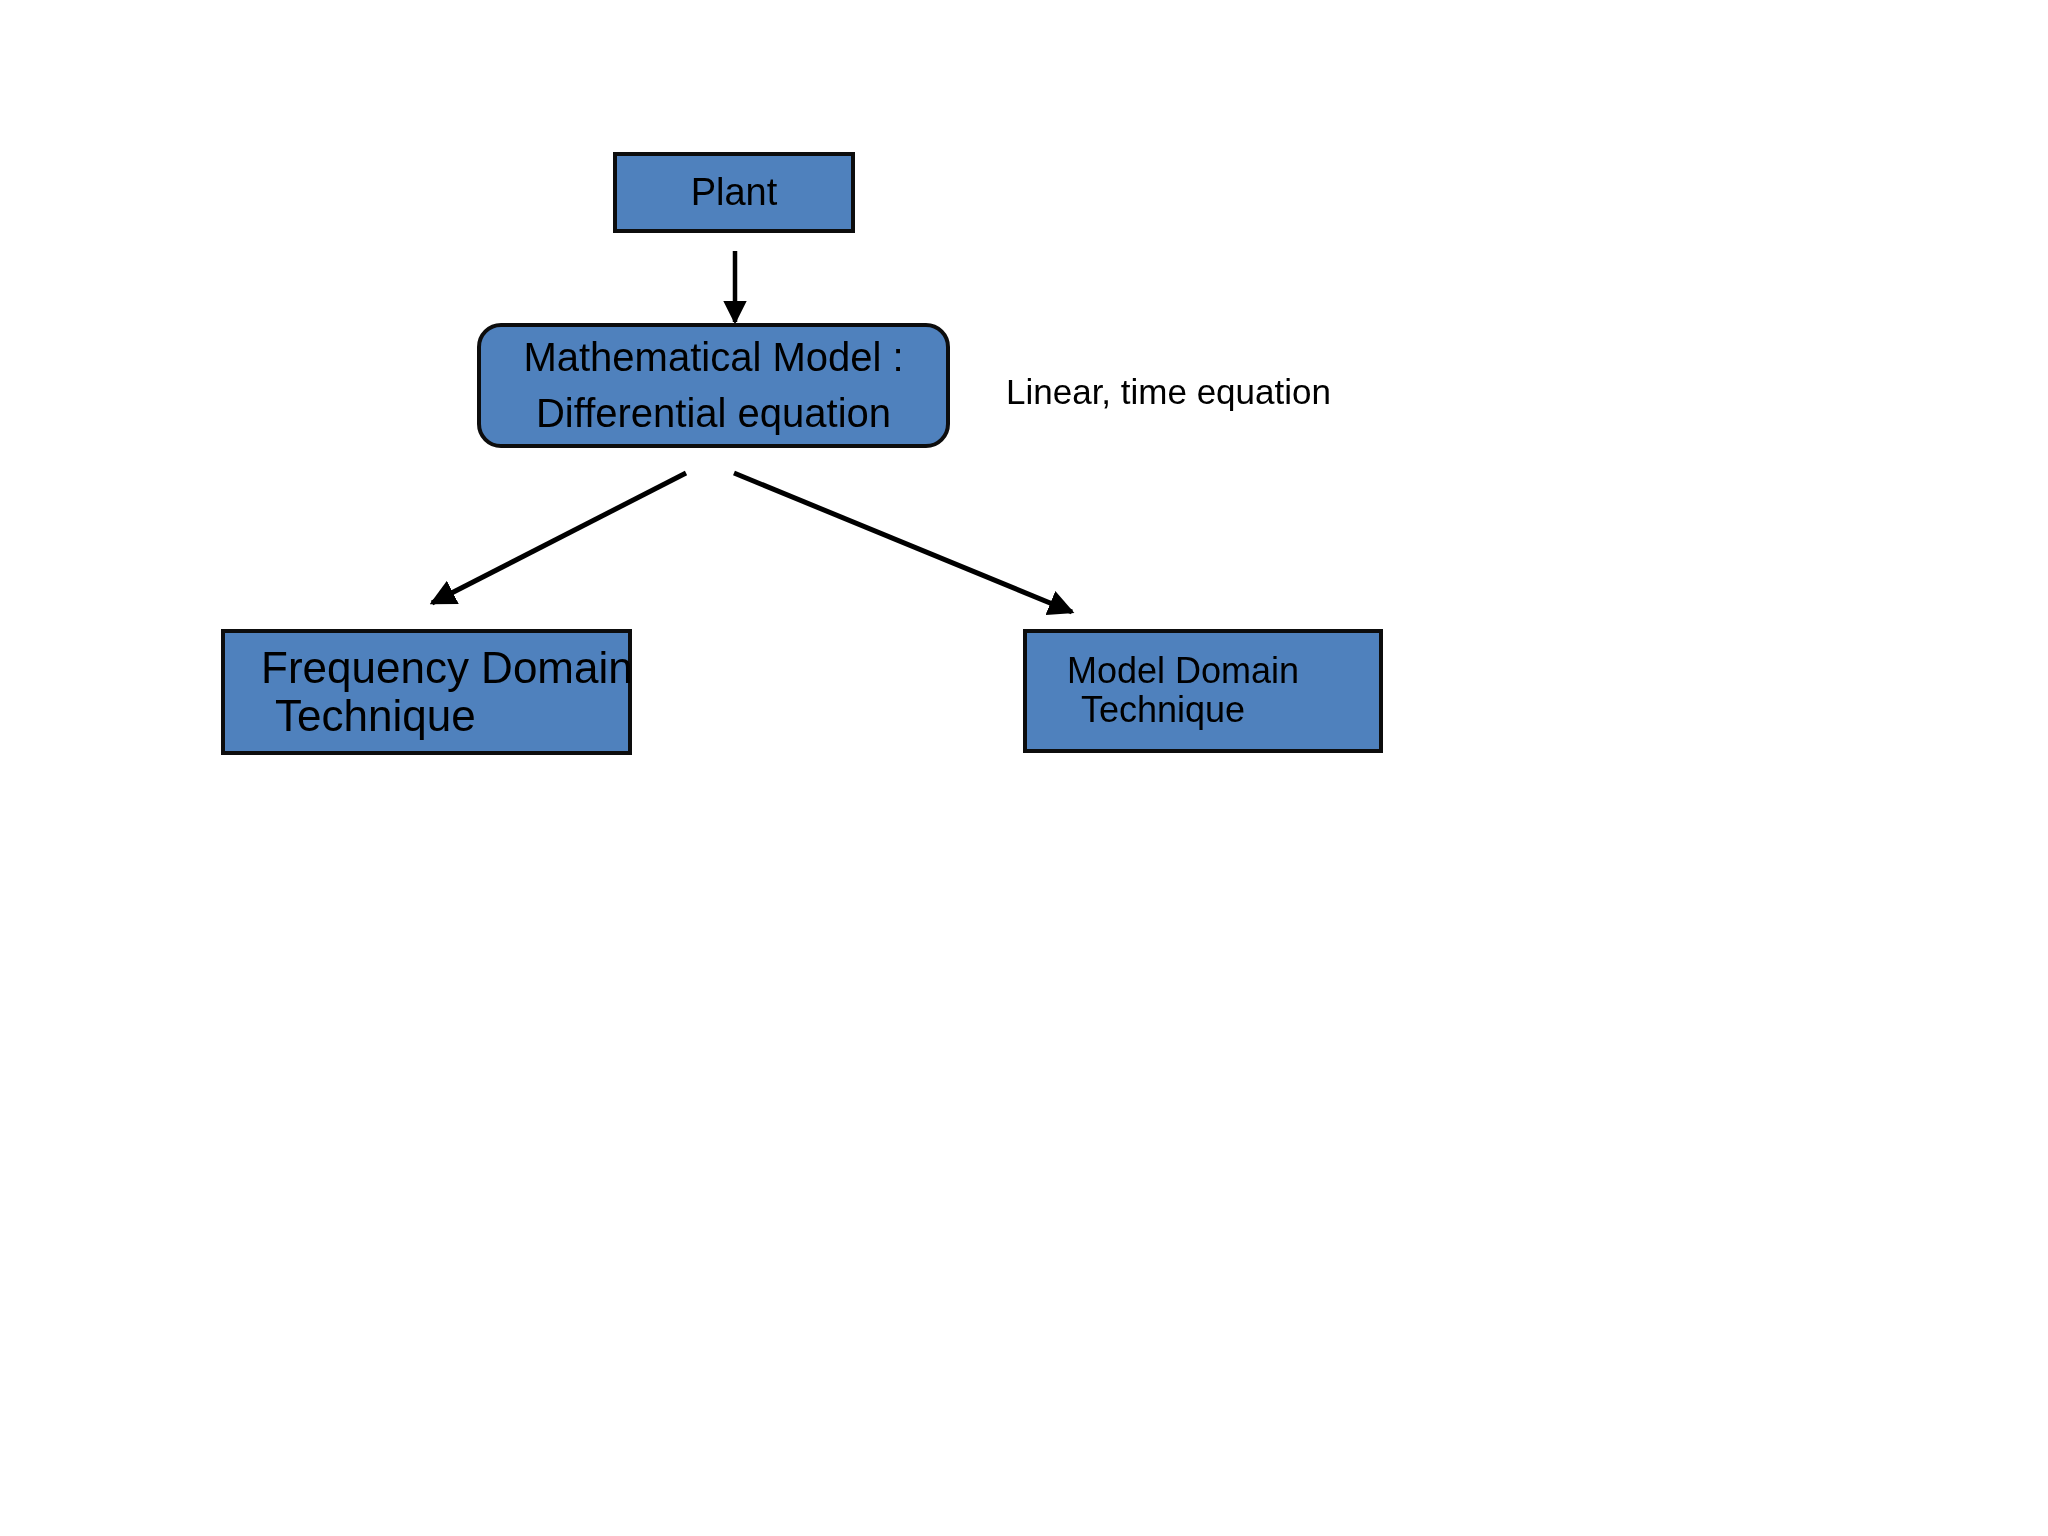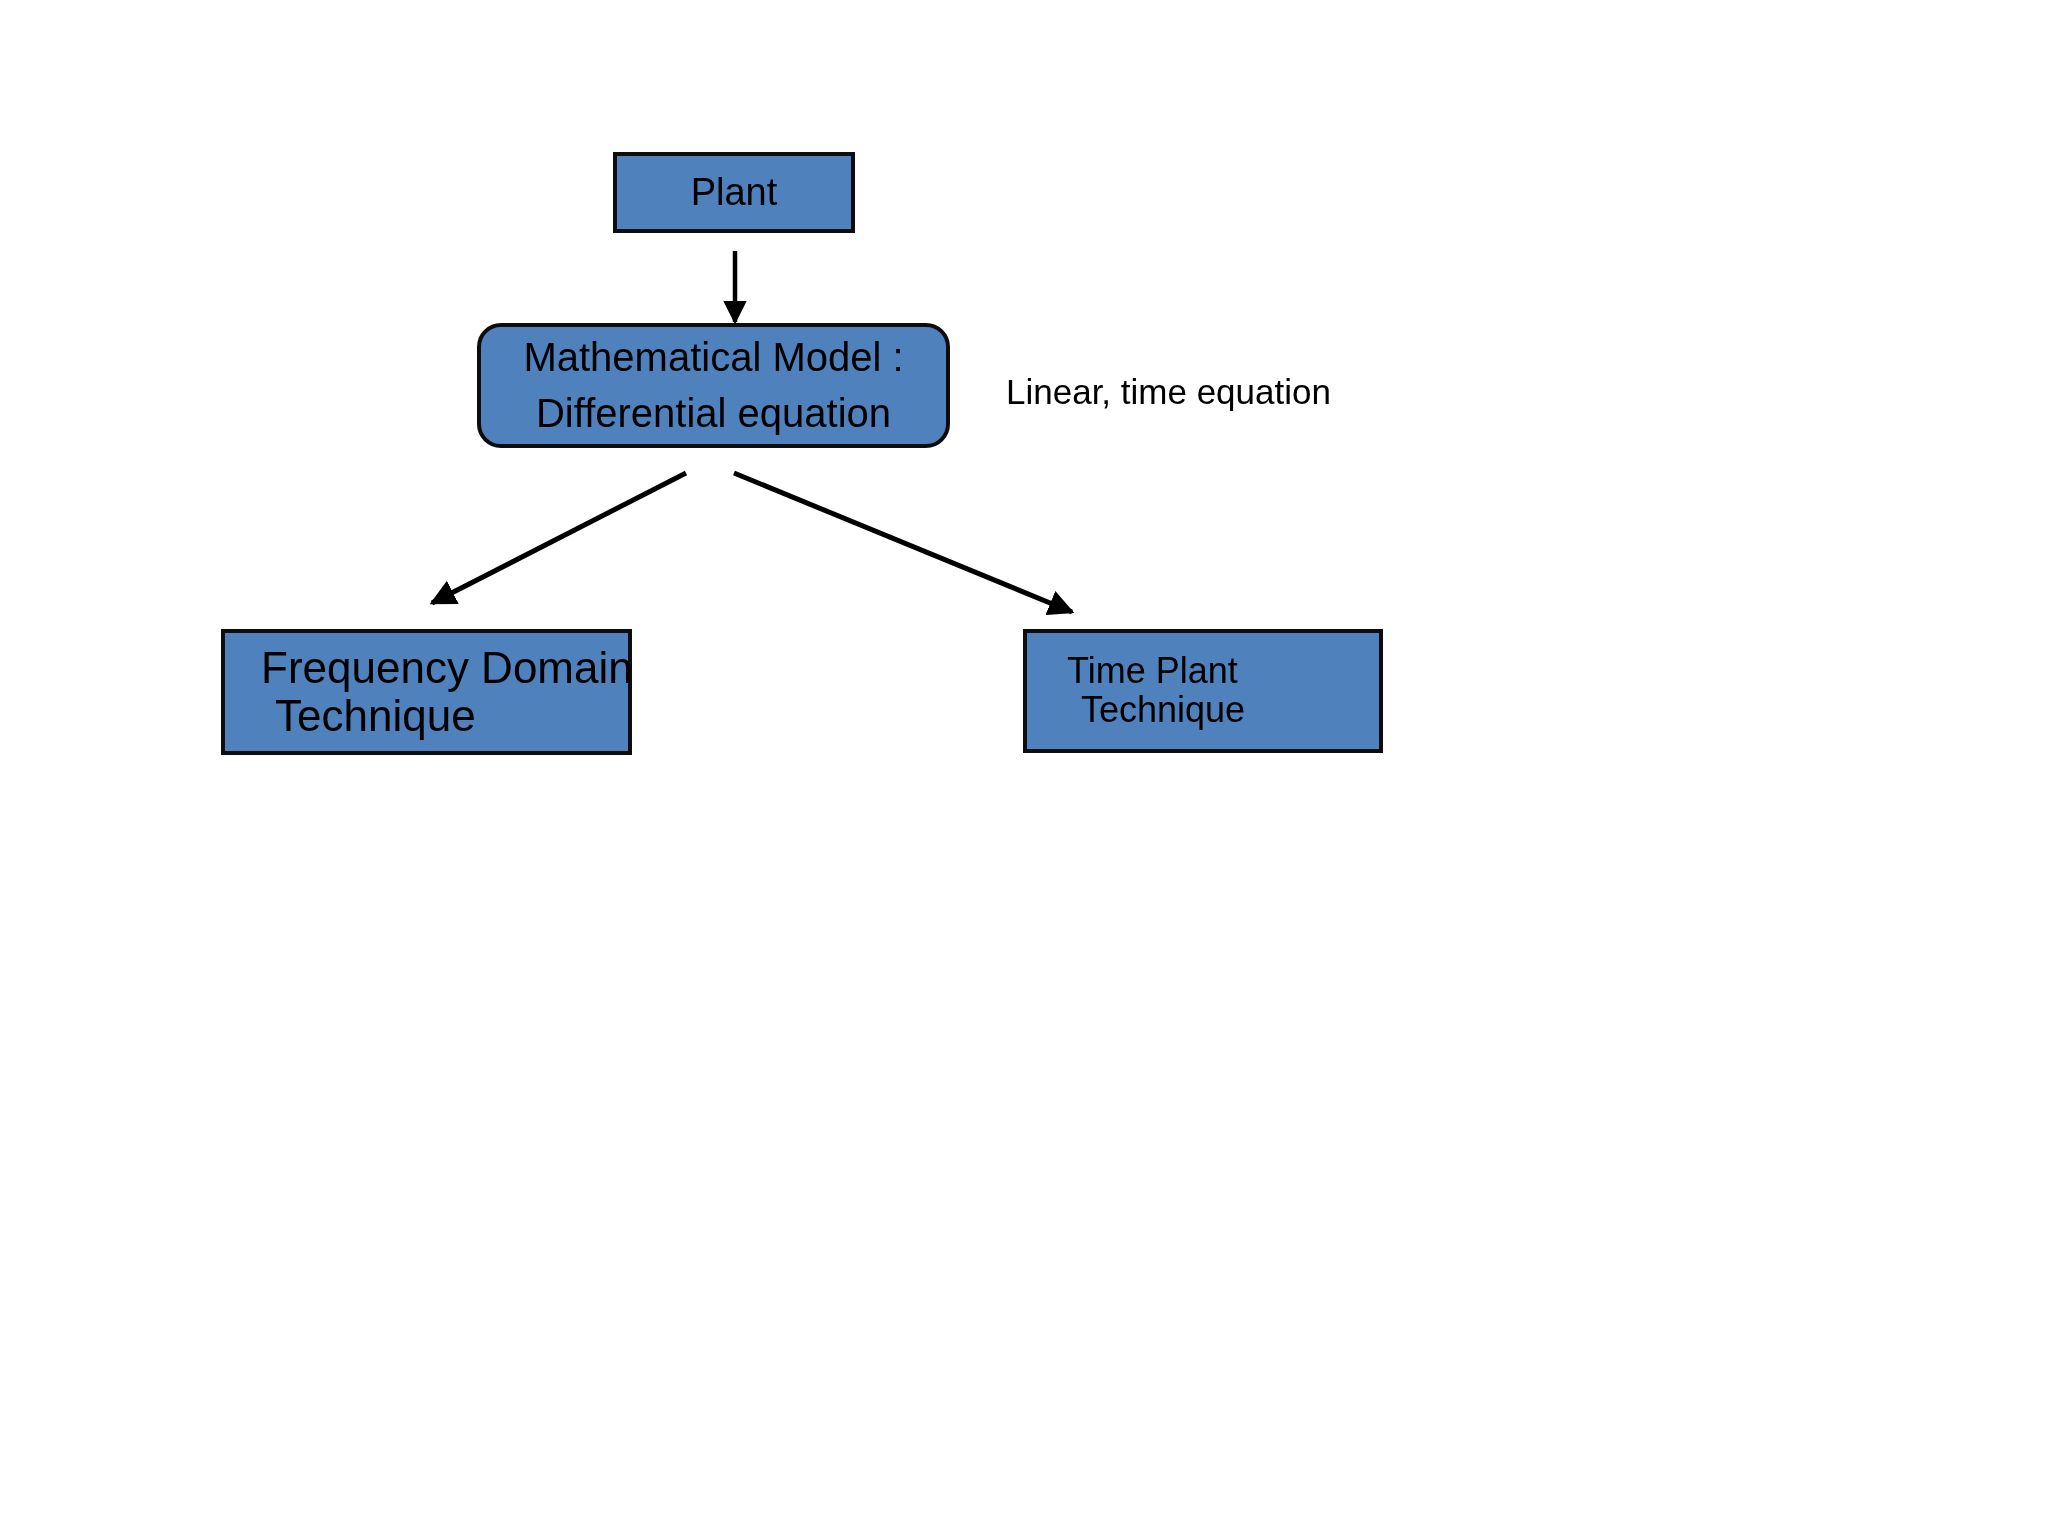--- a/index.html
+++ b/index.html
@@ -131,19 +131,19 @@
     <span class="line line-1">Mathematical Model :</span>
     <span class="line line-2">Differential equation</span>
   </div>
 
   <div id="node-freq" class="node">
     <span class="line line-1">Frequency Domain</span>
     <span class="line line-2">Technique</span>
   </div>
 
   <div id="node-time" class="node">
-    <span class="line line-1">Time Plant</span>
+    <span class="line line-1">Model Domain</span>
     <span class="line line-2">Technique</span>
   </div>
 
   <div id="annotation-lti">Linear, time equation</div>
 
 </div>
 
 </body></html>

